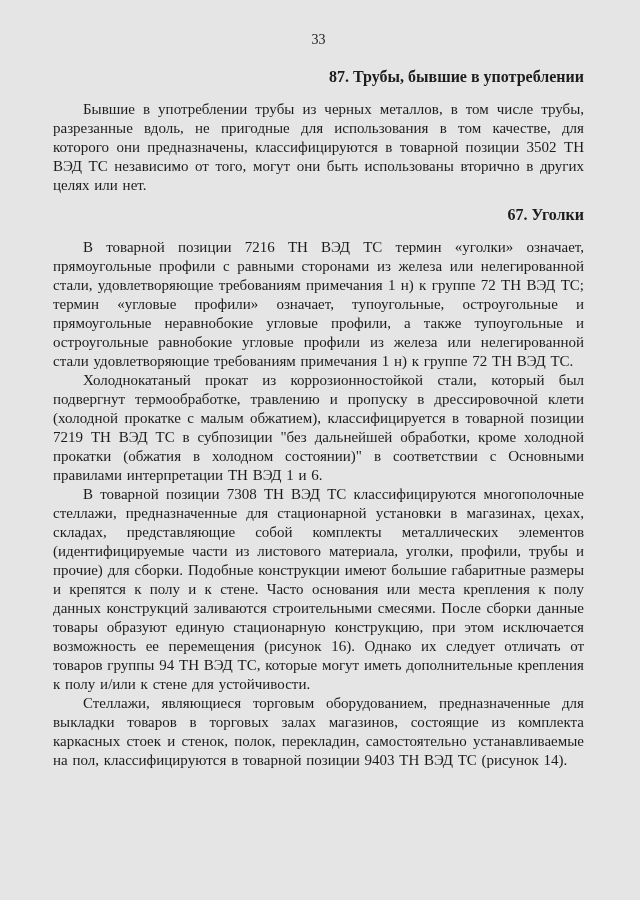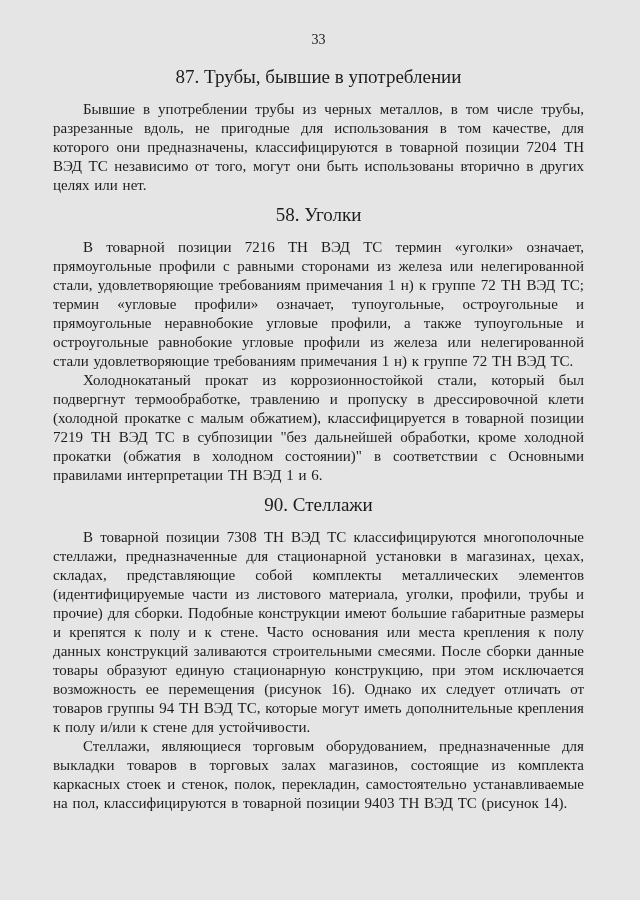--- a/index.html
+++ b/index.html
@@ -21,52 +21,51 @@
     padding: 30px 56px 0 53px;
     overflow: hidden;
     -webkit-font-smoothing: antialiased;
   }
   .page-number {
     text-align: center;
     font-size: 14px;
     margin: 0 0 18px 0;
   }
   .section-heading {
-    text-align: center;
-    font-weight: normal;
-    font-size: 19px;
+    text-align: right;
+    font-weight: bold;
+    font-size: 16px;
     margin: 10px 0 14px 0;
   }
   .body-par {
     margin: 0;
     text-align: justify;
     text-indent: 30px;
     word-spacing: 1px;
   }
 </style>
 </head>
 <body>
 
 <div class="page">
 
   <div class="page-number">33</div>
 
   <div>
     <h2 class="section-heading">87. Трубы, бывшие в употреблении</h2>
-    <p class="body-par">Бывшие в употреблении трубы из черных металлов, в том числе трубы, разрезанные вдоль, не пригодные для использования в том качестве, для которого они предназначены, классифицируются в товарной позиции 7204 ТН ВЭД ТС независимо от того, могут они быть использованы вторично в других целях или нет.</p>
+    <p class="body-par">Бывшие в употреблении трубы из черных металлов, в том числе трубы, разрезанные вдоль, не пригодные для использования в том качестве, для которого они предназначены, классифицируются в товарной позиции 3502 ТН ВЭД ТС независимо от того, могут они быть использованы вторично в других целях или нет.</p>
   </div>
 
   <div>
-    <h2 class="section-heading">58. Уголки</h2>
+    <h2 class="section-heading">67. Уголки</h2>
     <p class="body-par">В товарной позиции 7216 ТН ВЭД ТС термин «уголки» означает, прямоугольные профили с равными сторонами из железа или нелегированной стали, удовлетворяющие требованиям примечания 1 н) к группе 72 ТН ВЭД ТС; термин «угловые профили» означает, тупоугольные, остроугольные и прямоугольные неравнобокие угловые профили, а также тупоугольные и остроугольные равнобокие угловые профили из железа или нелегированной стали удовлетворяющие требованиям примечания 1 н) к группе 72 ТН ВЭД ТС.</p>
   </div>
 
   <div>
     <p class="body-par">Холоднокатаный прокат из коррозионностойкой стали, который был подвергнут термообработке, травлению и пропуску в дрессировочной клети (холодной прокатке с малым обжатием), классифицируется в товарной позиции 7219 ТН ВЭД ТС в субпозиции "без дальнейшей обработки, кроме холодной прокатки (обжатия в холодном состоянии)" в соответствии с Основными правилами интерпретации ТН ВЭД 1 и 6.</p>
   </div>
 
   <div>
-    <h2 class="section-heading">90. Стеллажи</h2>
     <p class="body-par">В товарной позиции 7308 ТН ВЭД ТС классифицируются многополочные стеллажи, предназначенные для стационарной установки в магазинах, цехах, складах, представляющие собой комплекты металлических элементов (идентифицируемые части из листового материала, уголки, профили, трубы и прочие) для сборки. Подобные конструкции имеют большие габаритные размеры и крепятся к полу и к стене. Часто основания или места крепления к полу данных конструкций заливаются строительными смесями. После сборки данные товары образуют единую стационарную конструкцию, при этом исключается возможность ее перемещения (рисунок 16). Однако их следует отличать от товаров группы 94 ТН ВЭД ТС, которые могут иметь дополнительные крепления к полу и/или к стене для устойчивости.</p>
     <p class="body-par">Стеллажи, являющиеся торговым оборудованием, предназначенные для выкладки товаров в торговых залах магазинов, состоящие из комплекта каркасных стоек и стенок, полок, перекладин, самостоятельно устанавливаемые на пол, классифицируются в товарной позиции 9403 ТН ВЭД ТС (рисунок 14).</p>
   </div>
 
 </div>
 
 </body></html>

